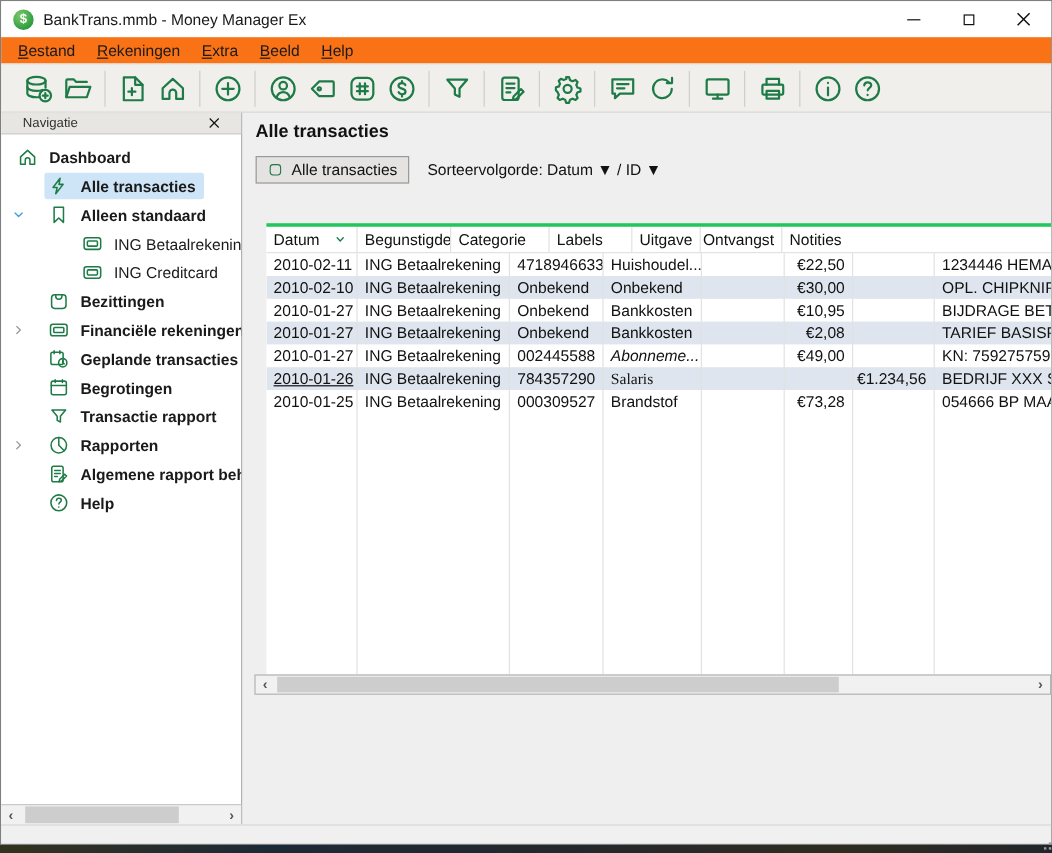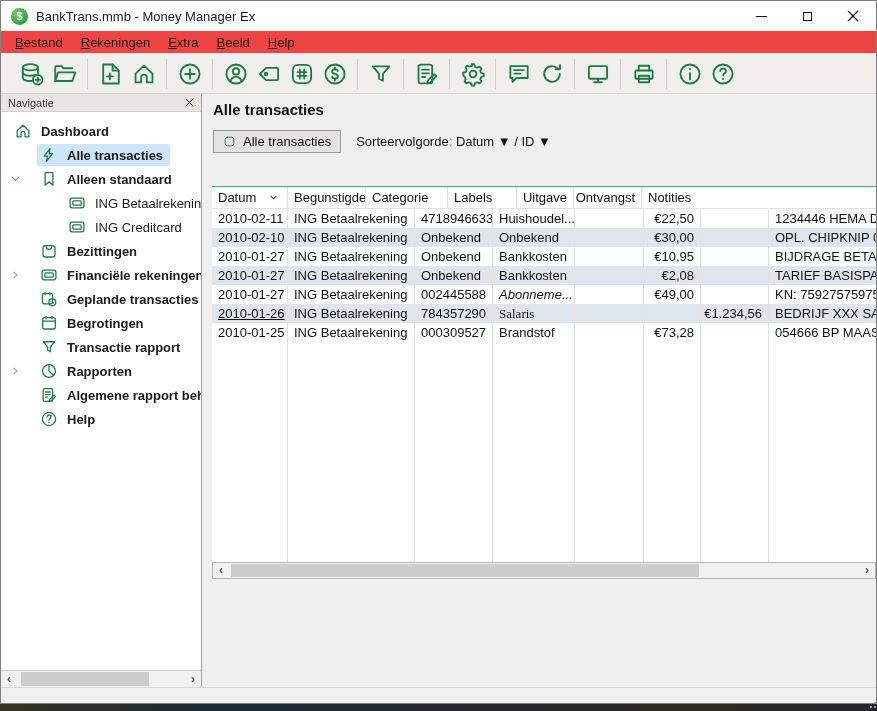--- a/index.html
+++ b/index.html
@@ -11,41 +11,41 @@
   
   .titlebar { height:30px; background:#ffffff; display:flex; align-items:center; padding-left:10px; flex:none; }
   .logo { width:17px; height:17px; border-radius:50%; background:radial-gradient(circle at 35% 30%, #7cc96a, #2f9e41 70%, #1d7a33); color:#fff; font-size:11px; font-weight:bold; display:flex; align-items:center; justify-content:center; margin-right:8px; flex:none; }
   .title { font-size:13px; color:#1a1a1a; }
   .win-controls { margin-left:auto; display:flex; height:100%; }
   .wc { width:46px; display:flex; align-items:center; justify-content:center; }
   .min-glyph { width:11px; height:1px; background:#111; display:block; }
   .max-glyph { width:9px; height:9px; border:1px solid #111; display:block; }
 
   
-  .menubar { height:22px; background:#ef4444; display:flex; align-items:center; padding-left:5px; font-size:13px; color:#1a1a1a; flex:none; }
+  .menubar { height:22px; background:#f97316; display:flex; align-items:center; padding-left:5px; font-size:13px; color:#1a1a1a; flex:none; }
   .menu-item { padding:2px 9px; cursor:default; }
   .accel { text-decoration:underline; }
 
   
   .toolbar { height:41px; background:#f0efeb; border-top:1px solid #e6e5e1; border-bottom:1px solid #d5d4d0; display:flex; align-items:center; padding-left:14px; flex:none; }
   .tb-btn { width:33px; height:33px; display:flex; align-items:center; justify-content:center; border-radius:3px; }
   .tb-sep { width:1px; height:30px; background:#cfceca; margin:0 6px; flex:none; }
   .tb-btn svg { color:#1e7b47; }
 
   
   .ic * { stroke:currentColor; fill:none; stroke-width:1.7; stroke-linecap:round; stroke-linejoin:round; }
   .thin * { stroke-width:2; }
   .thick * { stroke-width:2.6; }
 
   
   .content { flex:1; display:flex; min-height:0; }
 
   
   .nav { width:201px; flex:none; background:#fff; border-right:1px solid #9f9f9f; display:flex; flex-direction:column; }
-  .nav-head { height:18px; background:#e7e6e3; border-bottom:1px solid #cfcfcf; display:flex; align-items:center; padding:0 7px; font-size:11px; color:#333; flex:none;gap:34px; }
+  .nav-head { height:18px; background:#e7e6e3; border-bottom:1px solid #cfcfcf; display:flex; align-items:center; padding:0 18px; font-size:11px; color:#333; flex:none;gap:34px; }
   .nav-close { margin-left:auto; display:flex; align-items:center; }
   .nav-items { flex:1; padding-top:7px; overflow:hidden; }
   .nav-row { height:24px; display:flex; align-items:center; position:relative; font-size:13px; white-space:nowrap; color:#1a1a1a; }
   .nav-exp { position:absolute; left:8px; top:50%; transform:translateY(-50%); display:flex; }
   .hl { display:inline-flex; align-items:center; gap:9px; padding:2px 7px 2px 3px; border-radius:2px; }
   .hl.sel { background:#cde5f7; }
   .hl svg { color:#1e7b47; flex:none; }
   .bold { font-weight:bold; }
   .nav-hscroll { height:17px; border-top:1px solid #c9c9c9; flex:none; }
 
@@ -57,21 +57,21 @@
 
   
   .main { flex:1; min-width:0; background:#efefef; display:flex; flex-direction:column; padding-top:7px; }
   .page-title { font-size:15px; font-weight:bold; color:#111; padding-left:11px; height:18px; }
   .controls-row { display:flex; align-items:center; margin:10px 0 0 11px; gap:15px; height:24px; }
   .filter-btn { display:inline-flex; align-items:center; gap:7px; font-size:13px; color:#111; background:#e4e3e1; border:1px solid #9a9a9a; padding:3px 9px; font-family:inherit; }
   .filter-btn svg { color:#1e7b47; }
   .sort-label { font-size:13px; color:#111; }
 
   
-  .ttable { margin:33px 0 0 10px; background:#fff; border-top:1px solid #22c55e; display:flex; flex-direction:column; height:376px; overflow:hidden; }
+  .ttable { margin:33px 0 0 20px; background:#fff; border-top:3px solid #22c55e; display:flex; flex-direction:column; height:376px; overflow:hidden; }
   .thead { display:flex; height:22px; flex:none; background:#fff; }
   .th { border-right:1px solid #e2e2e2; border-bottom:1px solid #e2e2e2; display:flex; align-items:center; padding:0 6px; font-size:13px; color:#111; flex:none; white-space:nowrap; overflow:hidden; }
   .th.r { justify-content:flex-end; }
   .th svg { color:#1e7b47; margin-left:12px; }
   .tr { display:flex; height:19px; flex:none; }
   .tr.alt { background:#dfe5ee; }
   .td { border-right:1px solid #e2e2e2; display:flex; align-items:center; padding:0 6px; font-size:13px; color:#111; flex:none; white-space:nowrap; overflow:hidden; }
   .td.r { justify-content:flex-end; }
   .tfill { flex:1; display:flex; }
   .tfill .td { height:100%; }

